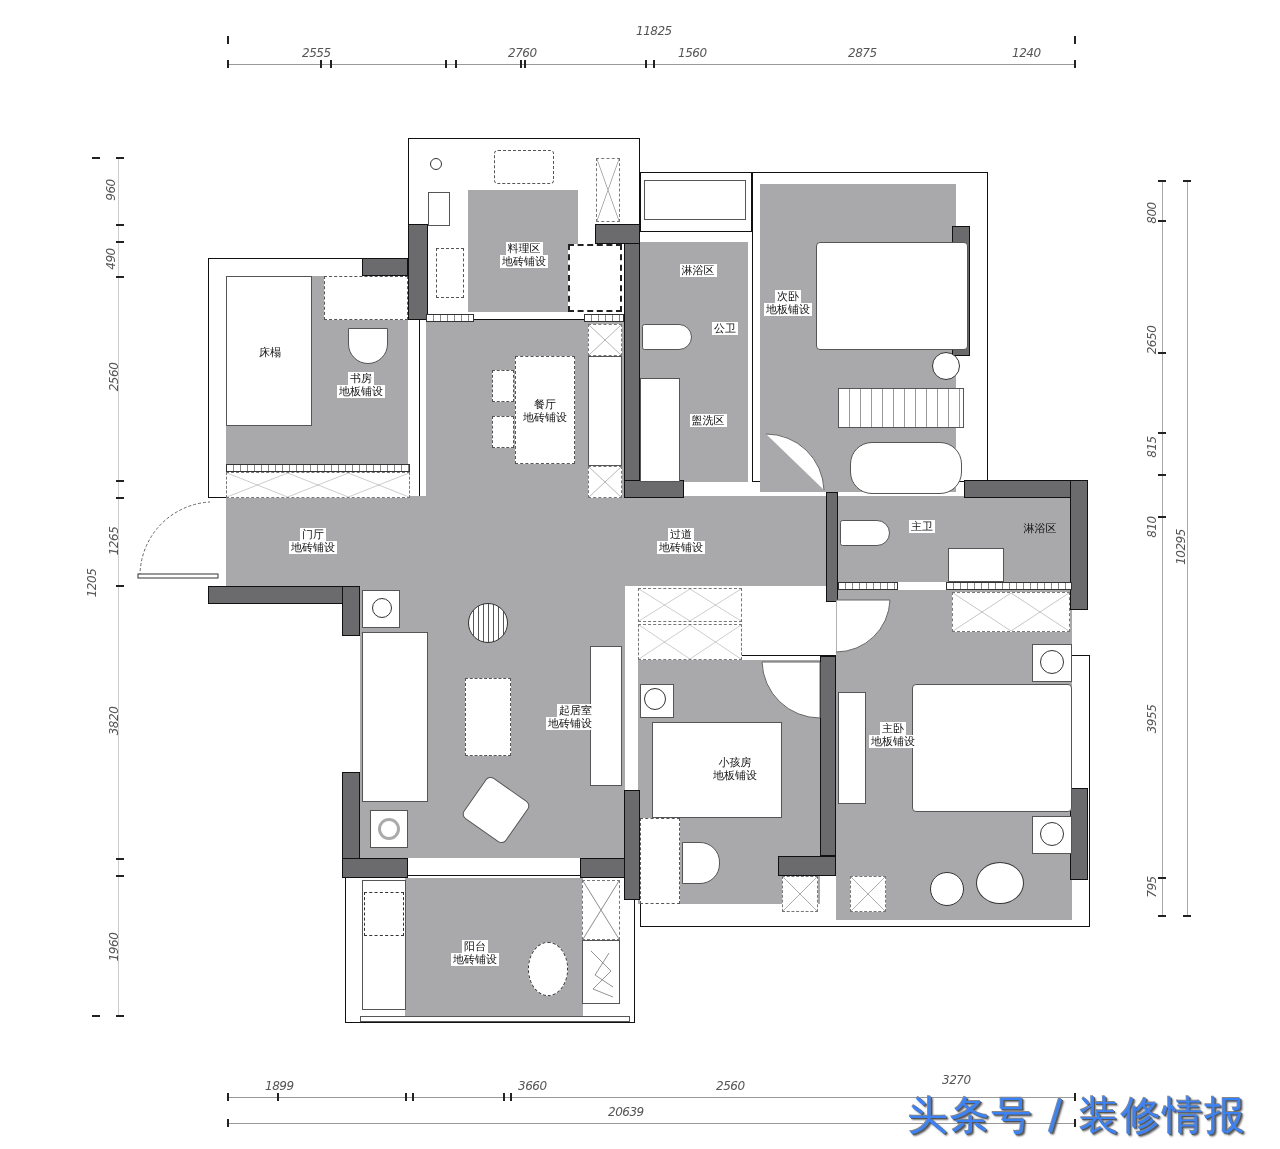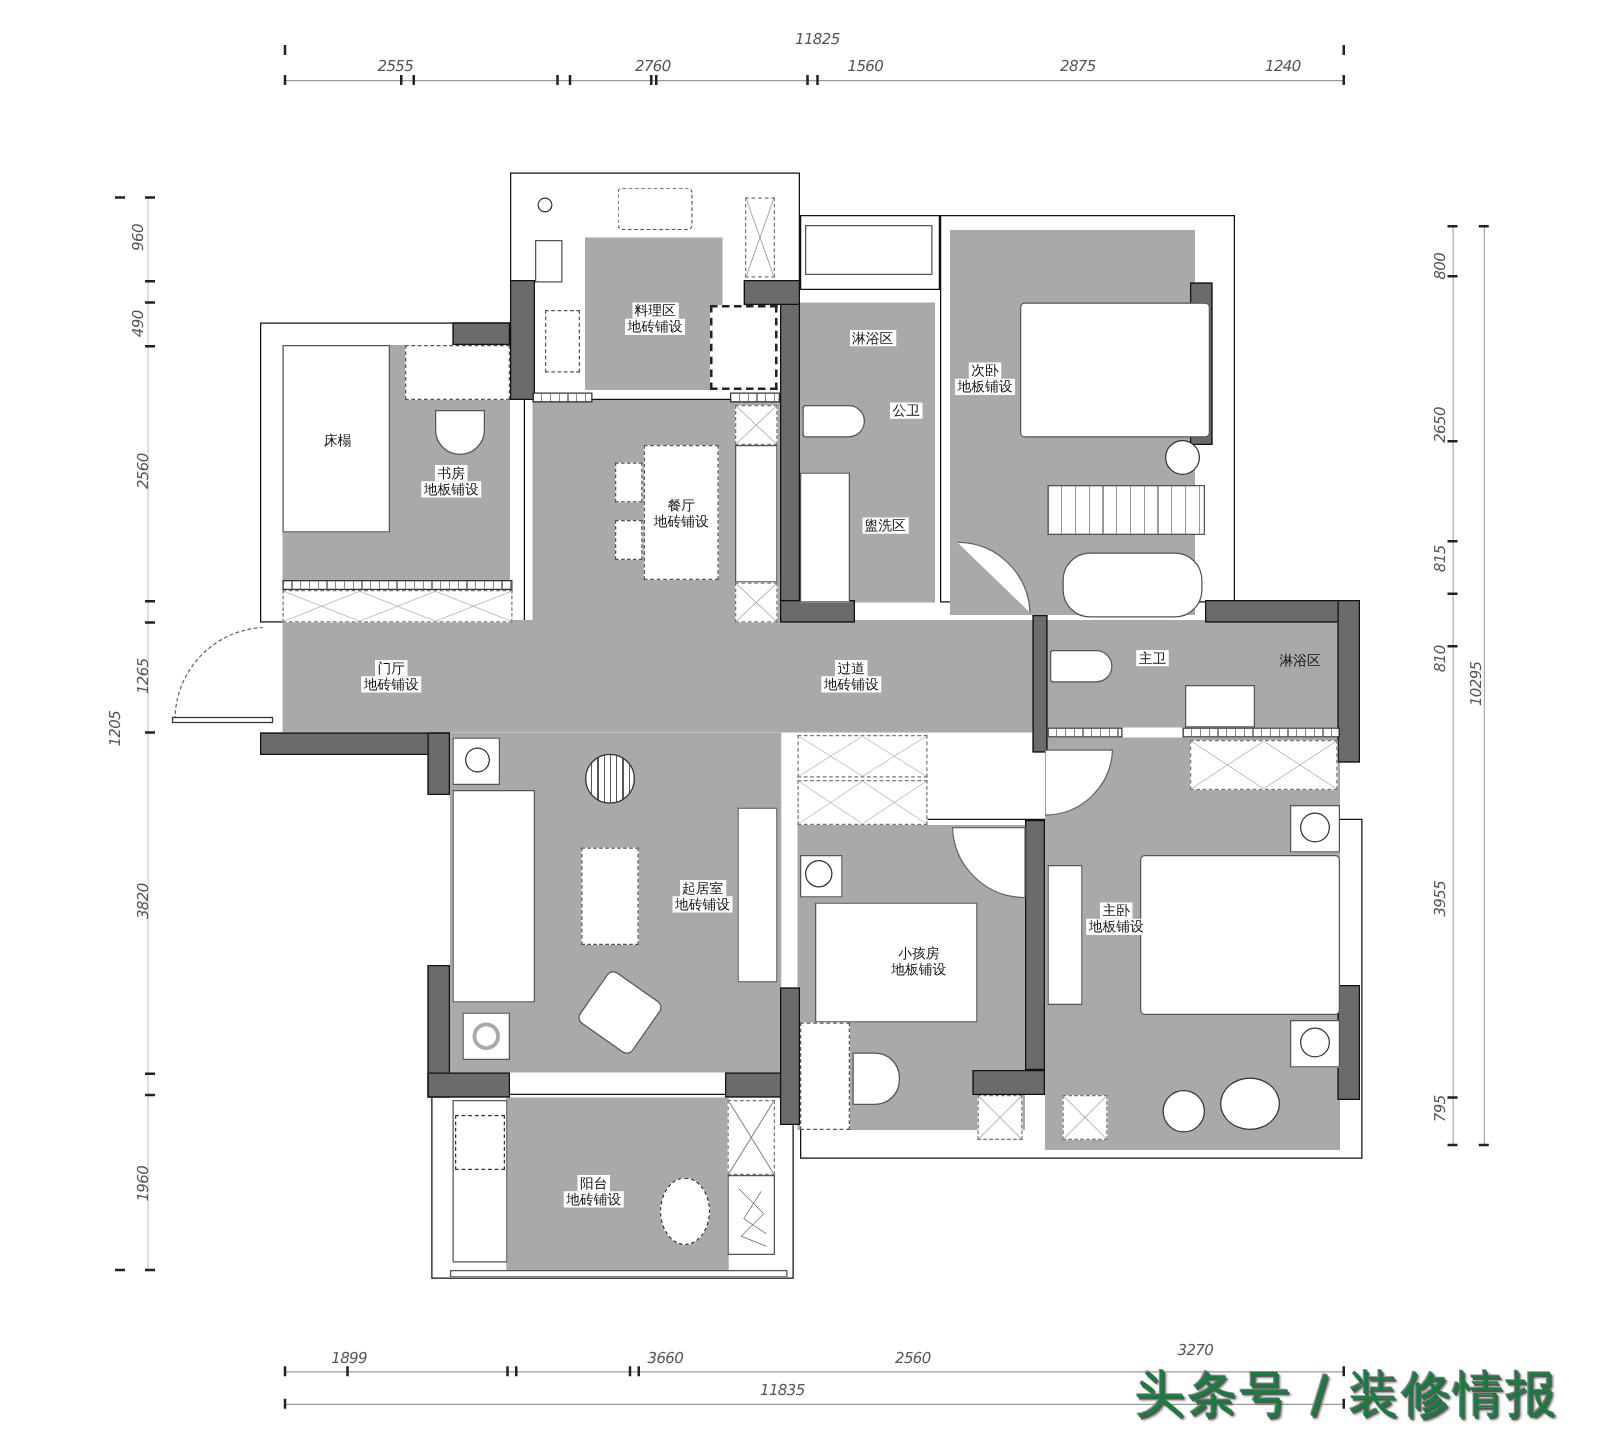--- a/index.html
+++ b/index.html
@@ -13,21 +13,21 @@
   .wall{position:absolute;background:#6b6b6d;border:1.5px solid #111;box-sizing:border-box;}
   .wallw{position:absolute;background:#ffffff;border:1.5px solid #111;box-sizing:border-box;}
   .furn{position:absolute;background:#ffffff;border:1px solid #555;box-sizing:border-box;}
   .dash{border-style:dashed;}
   .xbox{position:absolute;background:#fff;border:1px dashed #777;box-sizing:border-box;overflow:hidden;}
   .xbox svg{position:absolute;left:0;top:0;width:100%;height:100%;}
   .label{position:absolute;text-align:center;font-size:11px;line-height:13px;color:#111;}
   .label span{display:inline-block;background:#fff;padding:0 2px;}
   .circ{position:absolute;border:1px solid #333;border-radius:50%;box-sizing:border-box;background:#fff;}
   .brick{position:absolute;background:repeating-linear-gradient(90deg,#fff 0 6px,#888 6px 7px);border:1px solid #333;box-sizing:border-box;}
-  .watermark{position:absolute;font-size:40px;color:#15803d;text-shadow:1px 1px 0 #555,-1px -1px 0 #888,2px 2px 2px #666;font-family:"DejaVu Sans",sans-serif;letter-spacing:2px;}
+  .watermark{position:absolute;font-size:40px;color:#3b82f6;text-shadow:1px 1px 0 #555,-1px -1px 0 #888,2px 2px 2px #666;font-family:"DejaVu Sans",sans-serif;letter-spacing:2px;}
 </style>
 </head>
 <body>
 
 <div>
   <div class="dimline" style="left:228px;top:64px;width:848px;height:1px;"></div>
   <div class="tick" style="left:227px;top:36px;"></div>
   <div class="tick" style="left:1074px;top:36px;"></div>
   <div class="tick" style="left:227px;top:60px;"></div>
   <div class="tick" style="left:320px;top:60px;"></div>
@@ -101,21 +101,21 @@
   <div class="tick" style="left:412px;top:1093px;"></div>
   <div class="tick" style="left:503px;top:1093px;"></div>
   <div class="tick" style="left:510px;top:1093px;"></div>
   <div class="tick" style="left:1074px;top:1093px;"></div>
   <div class="tick" style="left:227px;top:1119px;"></div>
   <div class="tick" style="left:1074px;top:1119px;"></div>
   <div class="dimtxt" style="left:265px;top:1079px;">1899</div>
   <div class="dimtxt" style="left:518px;top:1079px;">3660</div>
   <div class="dimtxt" style="left:716px;top:1079px;">2560</div>
   <div class="dimtxt" style="left:942px;top:1073px;">3270</div>
-  <div class="dimtxt" style="left:608px;top:1105px;">11835</div>
+  <div class="dimtxt" style="left:608px;top:1105px;">20639</div>
 </div>
 
 <div>
 
   <div class="wallw" style="left:408px;top:138px;width:232px;height:182px;"></div>
   <div class="wallw" style="left:640px;top:172px;width:112px;height:60px;"></div>
   <div class="wallw" style="left:752px;top:172px;width:236px;height:310px;"></div>
   <div class="wallw" style="left:208px;top:258px;width:212px;height:240px;"></div>
   <div class="wallw" style="left:345px;top:875px;width:290px;height:148px;"></div>
   <div class="wallw" style="left:640px;top:655px;width:450px;height:272px;"></div>
@@ -236,21 +236,21 @@
 
   <div class="furn" style="left:362px;top:590px;width:38px;height:38px;"></div>
   <div class="circ" style="left:372px;top:598px;width:20px;height:20px;"></div>
   <div class="furn" style="left:362px;top:632px;width:66px;height:170px;"></div>
   <div class="furn" style="left:370px;top:810px;width:38px;height:38px;"></div>
   <div class="circ" style="left:378px;top:818px;width:22px;height:22px;border:3px solid #aaa;"></div>
   <div class="circ" style="left:468px;top:603px;width:40px;height:40px;background:repeating-linear-gradient(90deg,#fff 0 4px,#555 4px 5px);"></div>
   <div class="furn dash" style="left:465px;top:678px;width:46px;height:78px;"></div>
   <div class="furn" style="left:470px;top:785px;width:52px;height:50px;transform:rotate(35deg);border-radius:6px;"></div>
   <div class="furn" style="left:590px;top:646px;width:32px;height:140px;"></div>
-  <div class="label" style="left:530px;top:704px;width:64px;"><span>起居室</span><br><span>地砖铺设</span></div>
+  <div class="label" style="left:530px;top:704px;width:64px;text-align:right;"><span>起居室</span><br><span>地砖铺设</span></div>
   <div class="xbox" style="left:638px;top:588px;width:104px;height:34px;">
       <svg preserveAspectRatio="none" viewBox="0 0 20 10">
         <path d="M0 0L10 10M10 0L0 10M10 0L20 10M20 0L10 10" stroke="#888" stroke-width="0.1"></path>
       </svg>
     </div>
   <div class="xbox" style="left:638px;top:624px;width:104px;height:36px;">
       <svg preserveAspectRatio="none" viewBox="0 0 20 10">
         <path d="M0 0L10 10M10 0L0 10M10 0L20 10M20 0L10 10" stroke="#888" stroke-width="0.1"></path>
       </svg>
     </div>

